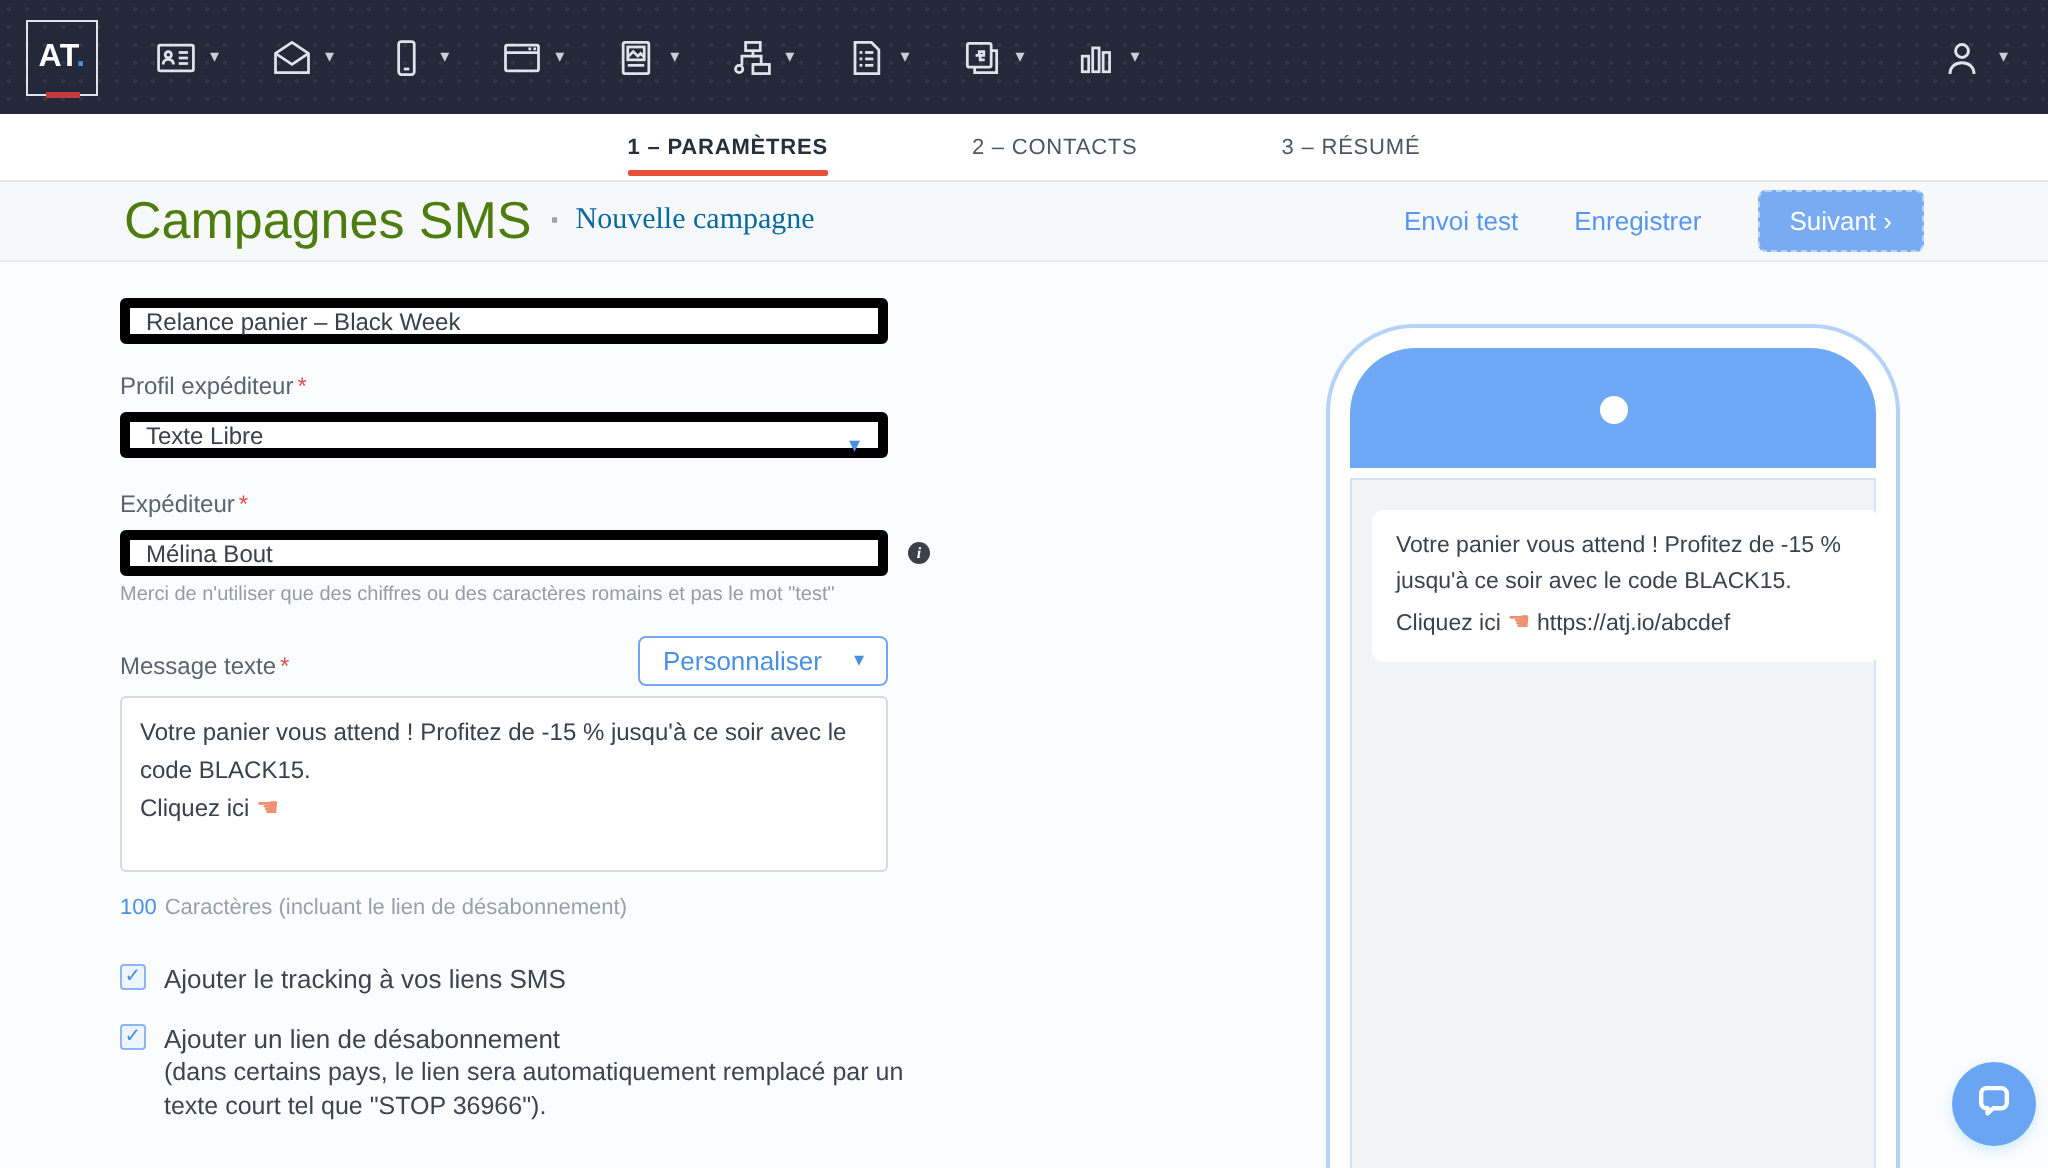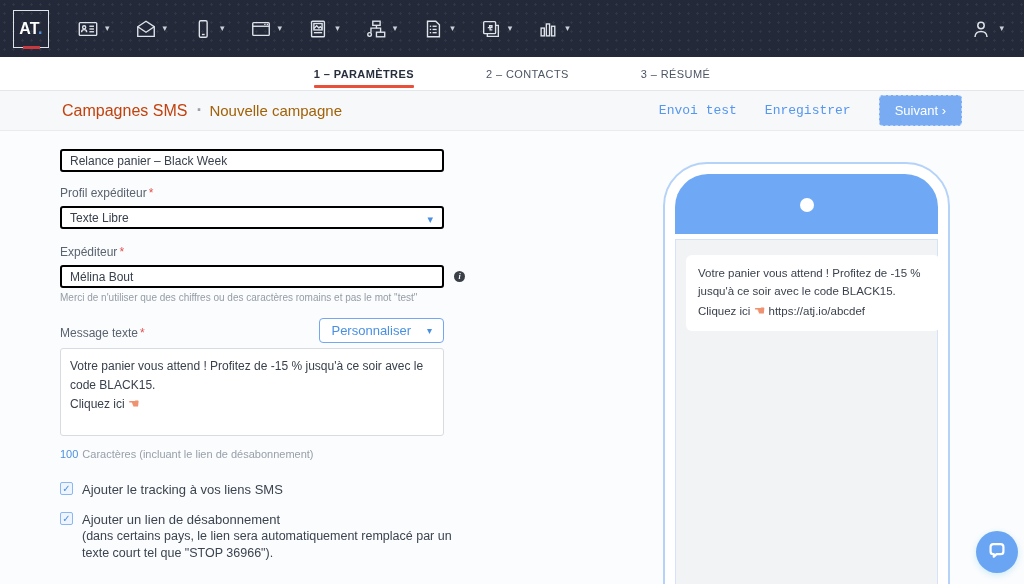--- a/index.html
+++ b/index.html
@@ -36,36 +36,36 @@
   .step .step-label { display:inline-block; }
   .step.active { color:#272f3d; font-weight:bold; }
   .step .under { height:3px; background:transparent; margin-top:5px; border-radius:1px; }
   .step.active .under { background:#e8503a; }
 
   
   .pagehead {
     position:absolute; left:0; top:91px; width:1024px; height:40px; background:#f7f8fa;
     border-bottom:1px solid #e9ebef; display:flex; align-items:center;
   }
-  .pagehead .title { margin-left:62px; font-size:16px; color:#c2410c; font-weight:500; }
+  .pagehead .title { margin-left:62px; font-size:26px; color:#4d7c0f; font-weight:500; }
   .pagehead .sep { margin:0 7px 0 9px; color:#9aa1ab; font-size:18px; font-weight:bold; }
-  .pagehead .subtitle { color:#a16207; font-size:15px; }
+  .pagehead .subtitle { color:#0369a1; font-size:15px;font-family:Liberation Serif, serif; }
   .head-actions { margin-left:auto; margin-right:62px; display:flex; align-items:center; gap:28px; }
-  .link-btn { color:#5596ee; font-size:13px; cursor:pointer; background:none; border:none; font-family:Liberation Mono, monospace; }
+  .link-btn { color:#5596ee; font-size:13px; cursor:pointer; background:none; border:none; font-family:Liberation Sans, sans-serif; }
   .primary-btn {
     background:#79abf2; color:#ffffff; font-size:13px; border:1px dashed #b9d3f8;
     border-radius:4px; padding:7px 15px; cursor:pointer; font-family:inherit;
   }
 
   
   .form { position:absolute; left:60px; top:149px; width:384px; }
   .field-label { font-size:12px; color:#5a6370; margin-bottom:6px; }
   .req { color:#e05252; margin-left:2px; }
   .text-input {
-    width:384px; height:23px; border:2px solid #000000; border-radius:3px; background:#fff;
+    width:384px; height:23px; border:5px solid #000000; border-radius:3px; background:#fff;
     font-size:12px; color:#39414d; padding:0 8px; font-family:inherit; display:flex; align-items:center;
   }
   .select-input { position:relative; cursor:pointer; }
   .select-input .sel-caret { position:absolute; right:9px; top:5px; color:#4a90e2; font-size:11px; }
   .sender-row { position:relative; }
   .info-badge {
     position:absolute; right:-21px; top:6px; width:11px; height:11px; border-radius:50%;
     background:#3b4048; color:#fff; font-size:8px; font-style:italic; font-weight:bold;
     display:flex; align-items:center; justify-content:center; font-family:"Liberation Serif", serif;
   }

